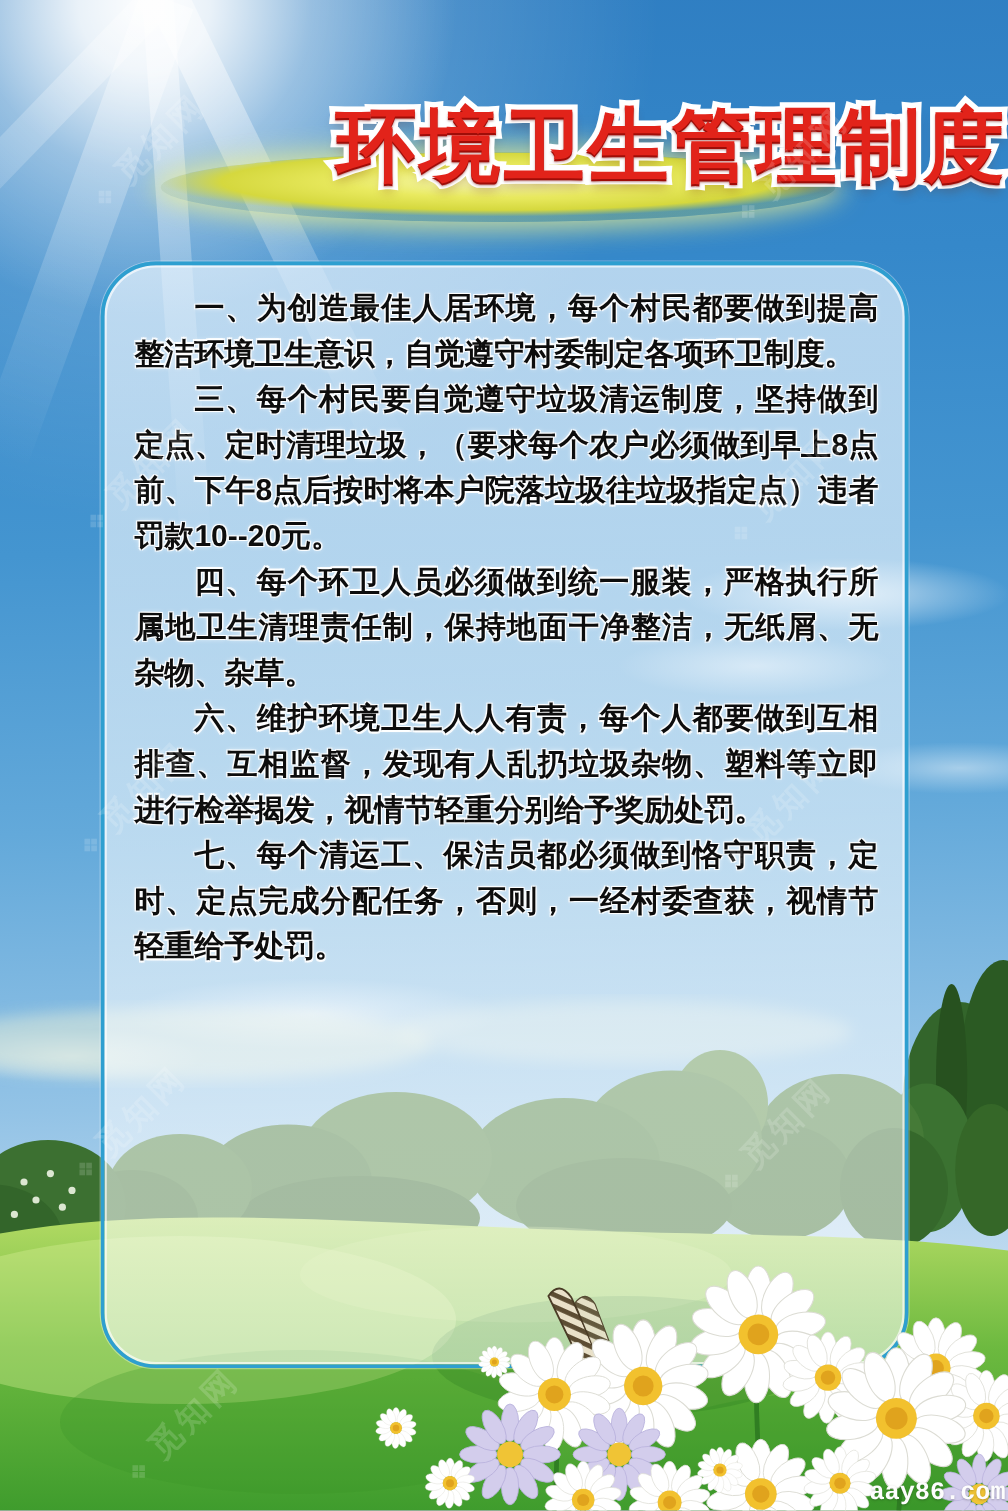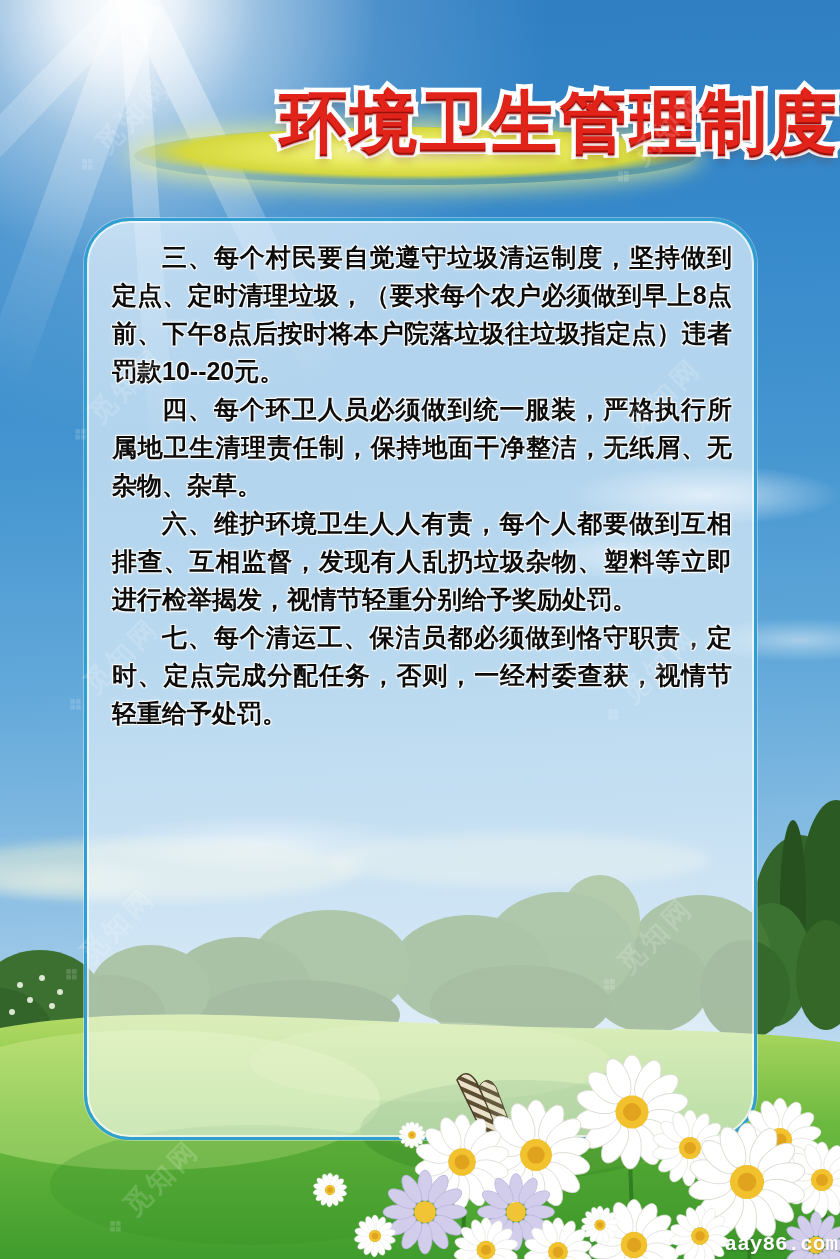--- a/index.html
+++ b/index.html
@@ -141,20 +141,21 @@
   <span class="wm" style="left:584px;top:928px;"><span class="dia">❖</span> <span>觅知网</span></span>
   <span class="wm" style="left:90px;top:1170px;"><span class="dia">❖</span> <span>觅知网</span></span>
 
   <div class="halo"></div>
   <div class="title-block">
     <h1 class="t-layer t-stroke">环境卫生管理制度</h1>
     <h1 class="t-layer t-fill">环境卫生管理制度</h1>
   </div>
 
   <div class="panel">
+    <p class="rule">一、为创造最佳人居环境，每个村民都要做到提高整洁环境卫生意识，自觉遵守村委制定各项环卫制度。</p>
     <p class="rule">三、每个村民要自觉遵守垃圾清运制度，坚持做到定点、定时清理垃圾，（要求每个农户必须做到早上8点前、下午8点后按时将本户院落垃圾往垃圾指定点）违者罚款10--20元。</p>
     <p class="rule">四、每个环卫人员必须做到统一服装，严格执行所属地卫生清理责任制，保持地面干净整洁，无纸屑、无杂物、杂草。</p>
     <p class="rule">六、维护环境卫生人人有责，每个人都要做到互相排查、互相监督，发现有人乱扔垃圾杂物、塑料等立即进行检举揭发，视情节轻重分别给予奖励处罚。</p>
     <p class="rule">七、每个清运工、保洁员都必须做到恪守职责，定时、定点完成分配任务，否则，一经村委查获，视情节轻重给予处罚。</p>
   </div>
 
   <svg class="svg-abs fg" style="top:1040px;" width="840" height="219" viewBox="0 0 840 219">
     <defs>
       <g id="daisyW">
         <g fill="#ffffff" stroke="#dcdcd4" stroke-width="0.6">

